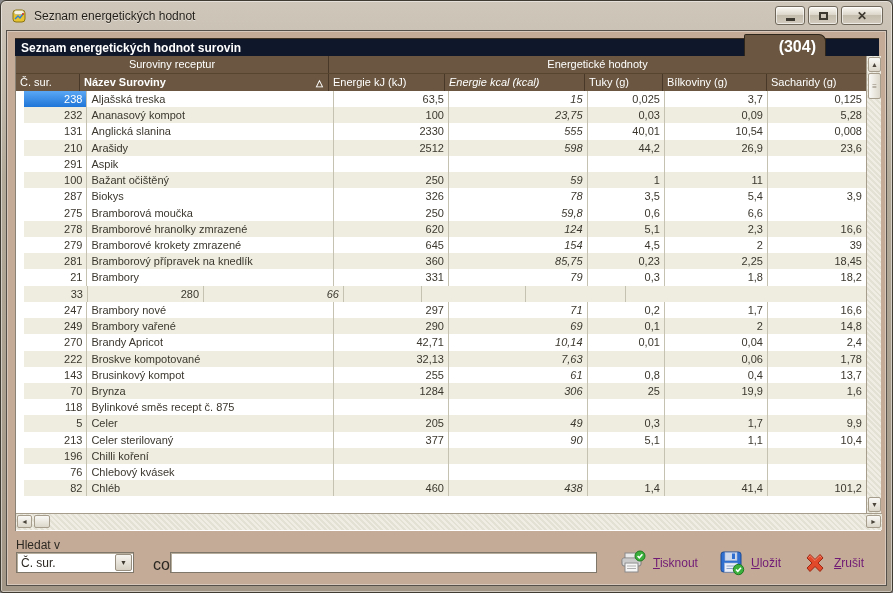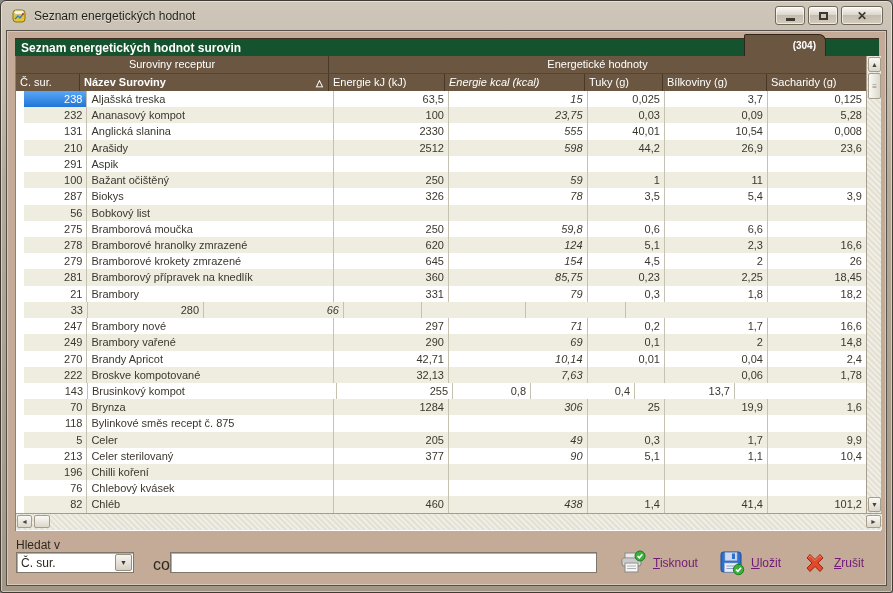--- a/index.html
+++ b/index.html
@@ -34,29 +34,29 @@
   
   .client {
     position:absolute; left:5px; top:29px; right:5px; bottom:6px;
     background:#c4ab97; border:1px solid #55504a;
     box-shadow: inset 0 0 0 1px rgba(255,255,255,.35);
   }
 
   
   .panel-strip {
     position:absolute; left:8px; right:7px; top:7px; height:18px;
-    background:#14532d; border-top:1px solid #3b2f22;
+    background:#0f172a; border-top:1px solid #3b2f22;
   }
   .panel-title { font-size:12px; font-weight:bold; color:#fff; padding:2px 0 0 6px; }
   .panel-tab {
     position:absolute; right:60px; top:3px; width:82px; height:22px;
     background:#6b5741; border:1px solid #2f261b; border-bottom:none;
     border-radius:2px 7px 0 0; text-align:right;
   }
-  .panel-tab span { font-size:10px; font-weight:bold; color:#fff; padding:3px 9px 0 0; display:inline-block; }
+  .panel-tab span { font-size:16px; font-weight:bold; color:#fff; padding:3px 9px 0 0; display:inline-block; }
 
   
   .table-frame { position:absolute; left:8px; top:25px; width:866px; height:475px; background:#fff; border-left:1px solid #8a8274; }
   .grid-area { position:absolute; left:0; top:0; width:851px; height:457px; overflow:hidden; }
 
   .grow { display:flex; }
   .gh-row { height:17px; background:#6b5741;align-items:center; }
   .gh { color:#fff; font-size:11px; text-align:center; line-height:17px; border-right:1px solid #473828; }
   .gh1 { width:313px; } .gh2 { width:538px; }
 
@@ -239,29 +239,20 @@
             </div>
             <div class="trow">
               <div class="tcell c0">287</div>
               <div class="tcell c1">Biokys</div>
               <div class="tcell c2">326</div>
               <div class="tcell c3">78</div>
               <div class="tcell c4">3,5</div>
               <div class="tcell c5">5,4</div>
               <div class="tcell c6">3,9</div>
             </div>
-            <div class="trow alt">
-              <div class="tcell c0">56</div>
-              <div class="tcell c1">Bobkový list</div>
-              <div class="tcell c2"></div>
-              <div class="tcell c3"></div>
-              <div class="tcell c4"></div>
-              <div class="tcell c5"></div>
-              <div class="tcell c6"></div>
-            </div>
             <div class="trow">
               <div class="tcell c0">275</div>
               <div class="tcell c1">Bramborová moučka</div>
               <div class="tcell c2">250</div>
               <div class="tcell c3">59,8</div>
               <div class="tcell c4">0,6</div>
               <div class="tcell c5">6,6</div>
               <div class="tcell c6"></div>
             </div>
             <div class="trow alt">
@@ -273,21 +264,21 @@
               <div class="tcell c5">2,3</div>
               <div class="tcell c6">16,6</div>
             </div>
             <div class="trow">
               <div class="tcell c0">279</div>
               <div class="tcell c1">Bramborové krokety zmrazené</div>
               <div class="tcell c2">645</div>
               <div class="tcell c3">154</div>
               <div class="tcell c4">4,5</div>
               <div class="tcell c5">2</div>
-              <div class="tcell c6">26</div>
+              <div class="tcell c6">39</div>
             </div>
             <div class="trow alt">
               <div class="tcell c0">281</div>
               <div class="tcell c1">Bramborový přípravek na knedlík</div>
               <div class="tcell c2">360</div>
               <div class="tcell c3">85,75</div>
               <div class="tcell c4">0,23</div>
               <div class="tcell c5">2,25</div>
               <div class="tcell c6">18,45</div>
             </div>
@@ -341,20 +332,21 @@
               <div class="tcell c2">32,13</div>
               <div class="tcell c3">7,63</div>
               <div class="tcell c4"></div>
               <div class="tcell c5">0,06</div>
               <div class="tcell c6">1,78</div>
             </div>
             <div class="trow">
               <div class="tcell c0">143</div>
               <div class="tcell c1">Brusinkový kompot</div>
               <div class="tcell c2">255</div>
+              <div class="tcell c3">61</div>
               <div class="tcell c4">0,8</div>
               <div class="tcell c5">0,4</div>
               <div class="tcell c6">13,7</div>
             </div>
             <div class="trow alt">
               <div class="tcell c0">70</div>
               <div class="tcell c1">Brynza</div>
               <div class="tcell c2">1284</div>
               <div class="tcell c3">306</div>
               <div class="tcell c4">25</div>

